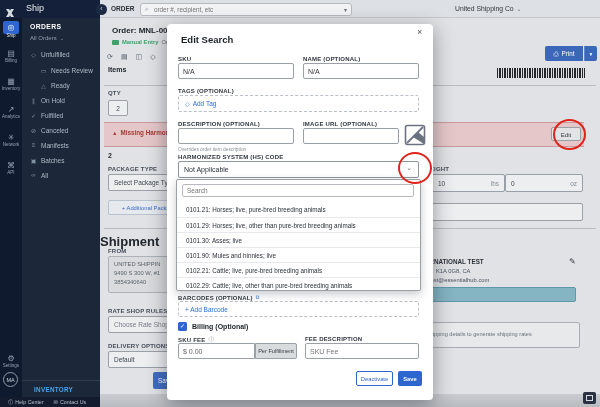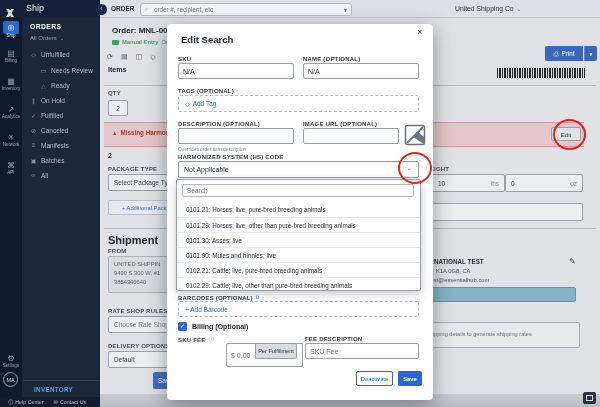--- a/index.html
+++ b/index.html
@@ -187,21 +187,21 @@
   <span style="position:absolute;left:97px;">10</span>
   <span style="position:absolute;right:5px;color:#8a9097;">lbs</span>
 </div>
 <div class="abs ginp" style="left:505px;top:174px;width:78px;height:18px;z-index:2;">
   <span>0</span>
   <span style="position:absolute;right:5px;color:#8a9097;">oz</span>
 </div>
 <div class="abs ginp" style="left:340px;top:203px;width:243px;height:18px;z-index:2;"></div>
 
 <div class="abs" style="left:104px;top:228px;width:492px;height:1px;background:#b9bdc3;z-index:2;"></div>
-<span class="abs" style="left:108px;top:234px;font-size:11px;font-weight:bold;color:#21262e;z-index:2;">Shipment</span>
+<span class="abs" style="left:100px;top:234px;font-size:13px;font-weight:bold;color:#21262e;z-index:2;">Shipment</span>
 <span class="abs lbl" style="left:108px;top:248px;z-index:2;">FROM</span>
 <div class="abs" style="left:108px;top:256px;width:140px;height:37px;background:#d9dbde;border:1px solid #adb2b9;border-radius:2px;padding:3px 5px;font-size:5.8px;color:#5d646d;line-height:9px;z-index:2;">
   <div>UNITED SHIPPIN</div>
   <div>9490 S 300 W, #1</div>
   <div>3854340640</div>
 </div>
 
 <span class="abs" style="left:415px;top:258px;font-size:6.3px;font-weight:bold;color:#2a2f38;z-index:2;">INTERNATIONAL TEST</span>
 <span class="abs" style="left:436px;top:268px;font-size:5.8px;color:#4a5260;z-index:2;">K1A 0G8, CA</span>
 <span class="abs" style="left:429px;top:277px;font-size:5.8px;color:#4a5260;z-index:2;">test@essentialhub.com</span>
@@ -294,21 +294,21 @@
 </div>
 
 <div class="abs" style="left:178px;top:322px;z-index:101;display:flex;gap:5px;align-items:center;">
   <span style="width:9px;height:9px;background:#2e66d0;border-radius:1.5px;color:#fff;font-size:6px;text-align:center;line-height:9px;display:inline-block;"><span>✓</span></span>
   <span style="font-size:7px;font-weight:bold;color:#1d2129;">Billing (Optional)</span>
 </div>
 <div class="abs" style="left:178px;top:336px;z-index:101;display:flex;gap:3px;align-items:center;">
   <span class="mlbl">SKU FEE</span>
   <span style="color:#8a9097;font-size:5.5px;">ⓘ</span>
 </div>
-<input class="abs inp" style="left: 178px; top: 343px; width: 77px; height: 24px; border-radius: 2px 0px 0px 2px; color: rgb(102, 102, 102); z-index: 101; margin-left: 48px;" value="$ 0.00">
+<input class="abs inp" style="left: 178px; top: 343px; width: 77px; height: 16px; border-radius: 2px 0px 0px 2px; color: rgb(102, 102, 102); z-index: 101;" value="$ 0.00">
 <div class="abs" style="left:255px;top:343px;width:42px;height:16px;background:#d9dcdf;border:1px solid #9aa0a8;border-radius:0 2px 2px 0;font-size:5.6px;color:#394049;display:flex;align-items:center;justify-content:center;z-index:101;">
     <span>Per Fulfillment</span>
   </div>
 <span class="abs mlbl" style="left:305px;top:336px;z-index:101;">FEE DESCRIPTION</span>
 <input class="abs inp" style="left: 305px; top: 343px; width: 114px; height: 16px; z-index: 101;" placeholder="SKU Fee">
 
 <div class="abs" style="left:356px;top:371px;width:37px;height:15px;background:#fff;border:1px solid #2e66d0;border-radius:2px;color:#2e66d0;font-size:5.8px;display:flex;align-items:center;justify-content:center;z-index:101;">
     <span>Deactivate</span>
   </div>
 <div class="abs" style="left:398px;top:371px;width:24px;height:15px;background:#2e66d0;border-radius:2px;color:#fff;font-size:5.8px;font-weight:bold;display:flex;align-items:center;justify-content:center;z-index:101;">

